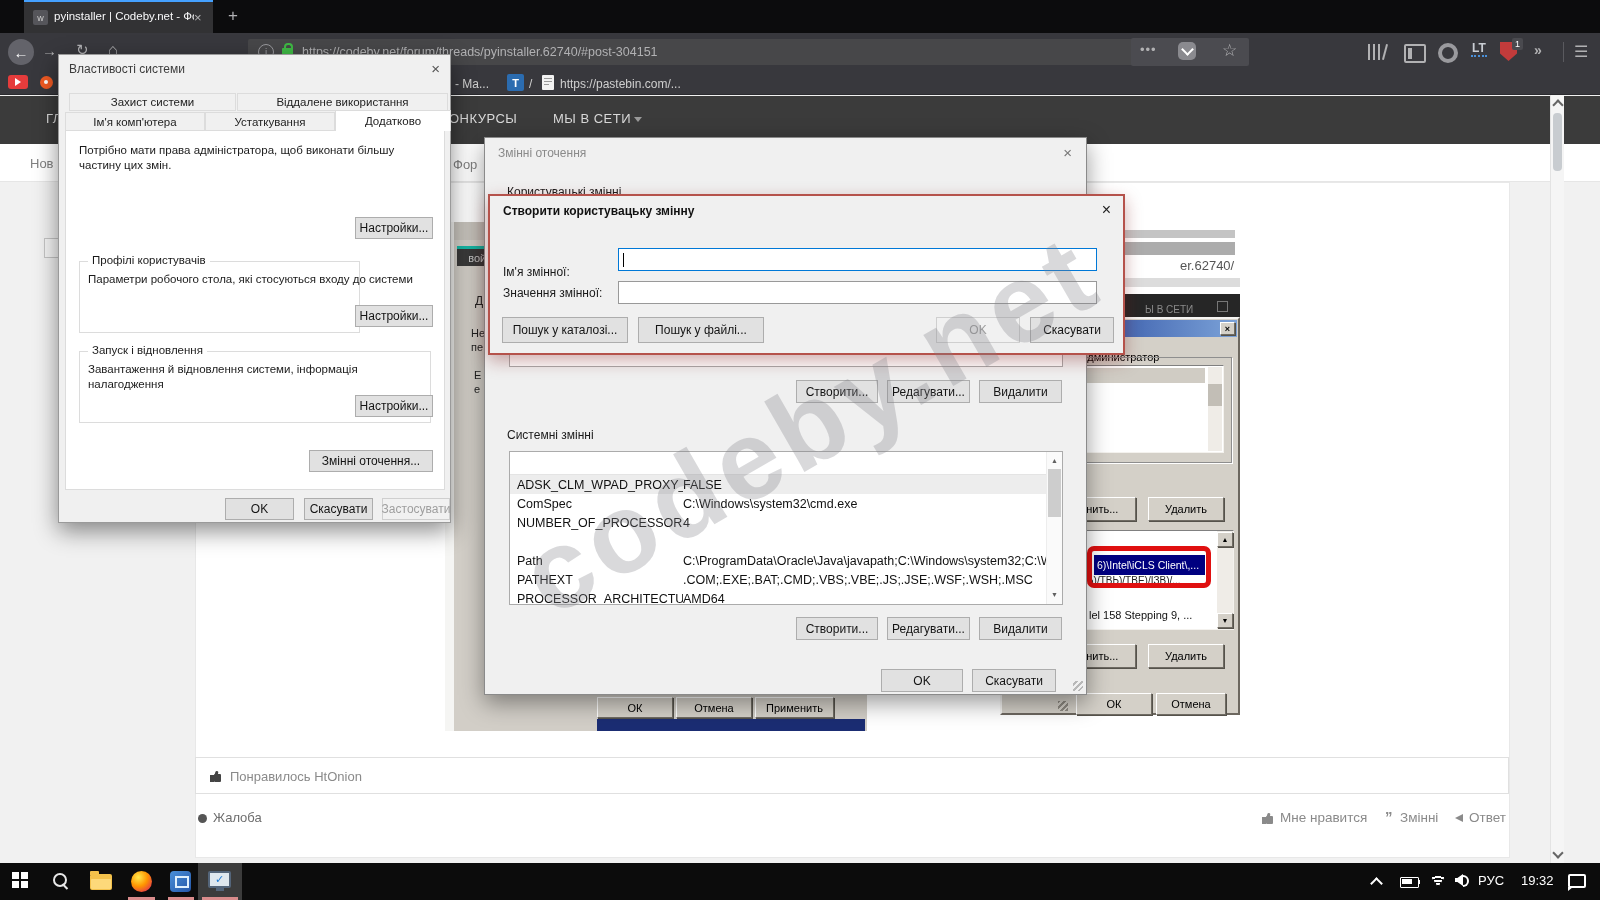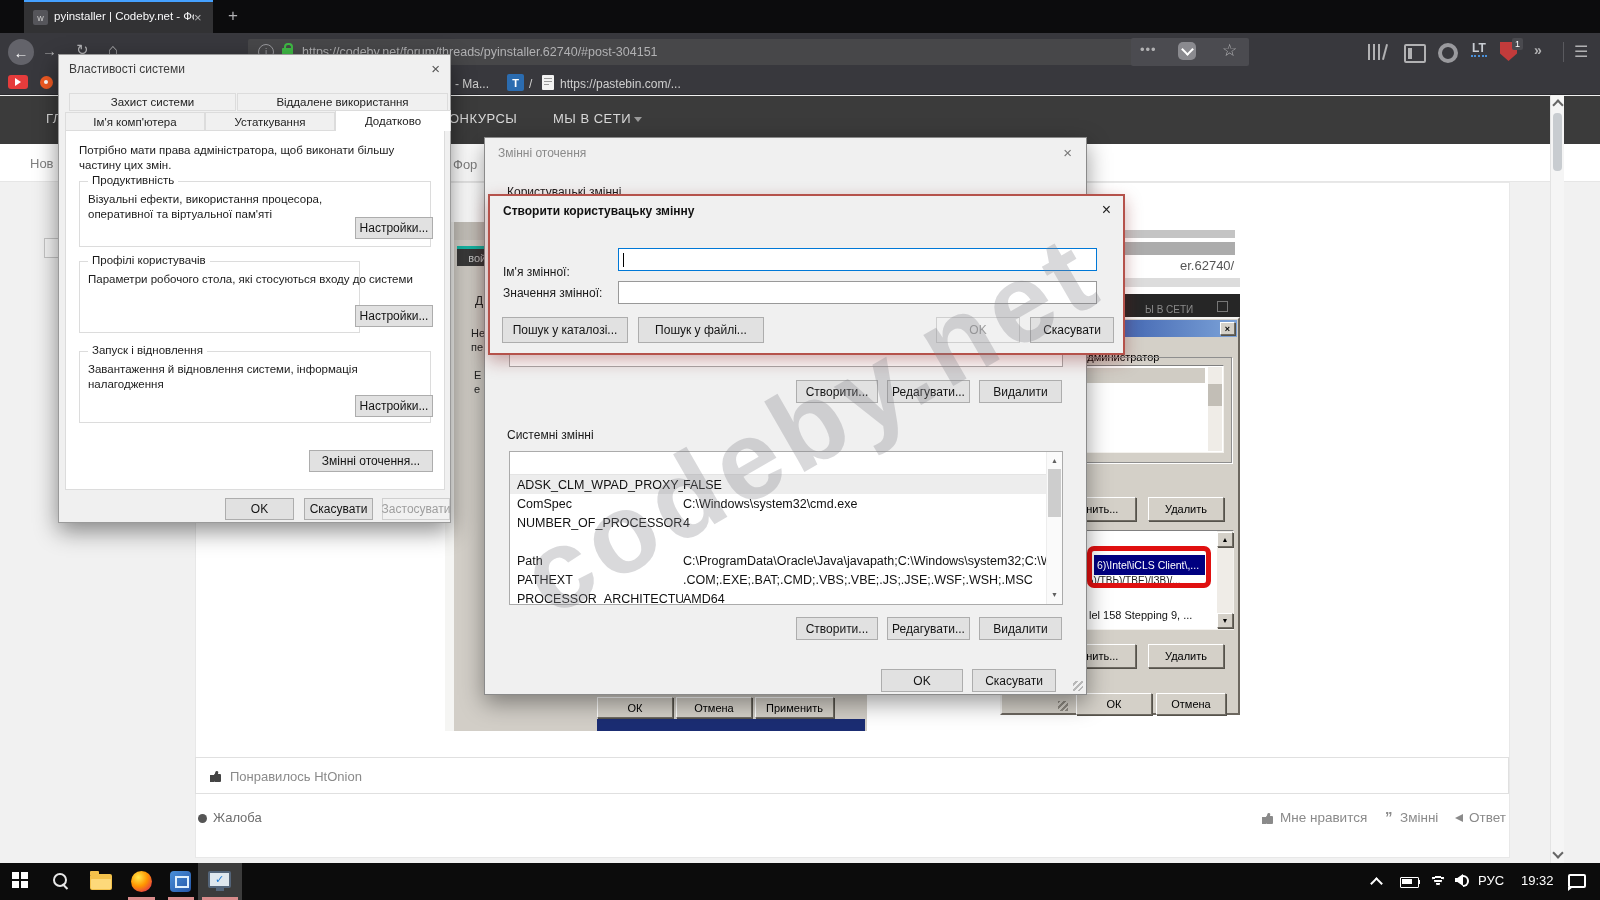--- a/index.html
+++ b/index.html
@@ -222,24 +222,20 @@
     <div class="a tx" style="left:10px;top:7px;font-size:12px;color:#3c3c3c;">Властивості системи</div>
     <div class="dlg-x" style="right:10px;top:6px;">×</div>
     <div class="tabbtn" style="left:10px;top:38px;width:167px;height:18px;">Захист системи</div>
     <div class="tabbtn" style="left:178px;top:38px;width:211px;height:18px;">Віддалене використання</div>
     <div class="tabbtn" style="left:6px;top:57px;width:140px;height:19px;">Ім'я комп'ютера</div>
     <div class="tabbtn" style="left:146px;top:57px;width:130px;height:19px;">Устаткування</div>
     <div class="tabbtn" style="left:276px;top:55px;width:116px;height:21px;background:#fff;border-bottom:none;z-index:2;">Додатково</div>
     <div class="a" style="left:6px;top:75px;width:380px;height:360px;background:#fff;border:1px solid #dcdcdc;box-sizing:border-box;"></div>
     <div class="a" style="left:20px;top:88px;width:356px;font-size:11.5px;color:#1a1a1a;line-height:15px;">Потрібно мати права адміністратора, щоб виконати більшу частину цих змін.</div>
 
-    <div class="grp" style="left:20px;top:126px;width:352px;height:66px;">
-      <span class="leg">Продуктивність</span>
-      <div class="a" style="left:8px;top:10px;width:280px;font-size:11.5px;color:#1a1a1a;line-height:15px;">Візуальні ефекти, використання процесора, оперативної та віртуальної пам'яті</div>
-    </div>
     <div class="wbtn" style="left:296px;top:162px;width:78px;height:22px;">
         <span>Настройки...</span>
       </div>
 
     <div class="grp" style="left:20px;top:206px;width:281px;height:72px;">
       <span class="leg">Профілі користувачів</span>
       <div class="a" style="left:8px;top:10px;width:330px;font-size:11.5px;color:#1a1a1a;line-height:15px;">Параметри робочого стола, які стосуються входу до системи</div>
     </div>
     <div class="wbtn" style="left:296px;top:250px;width:78px;height:22px;">
         <span>Настройки...</span>

